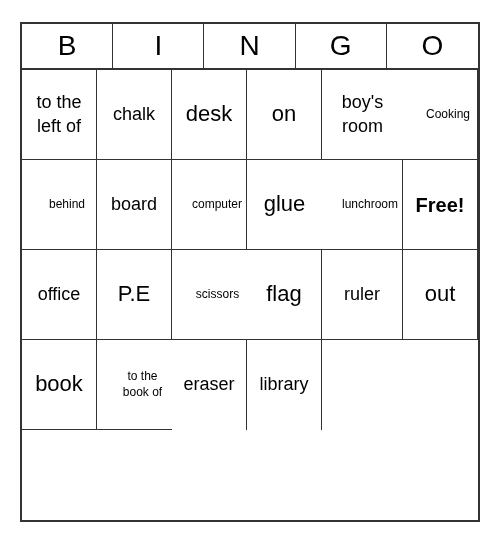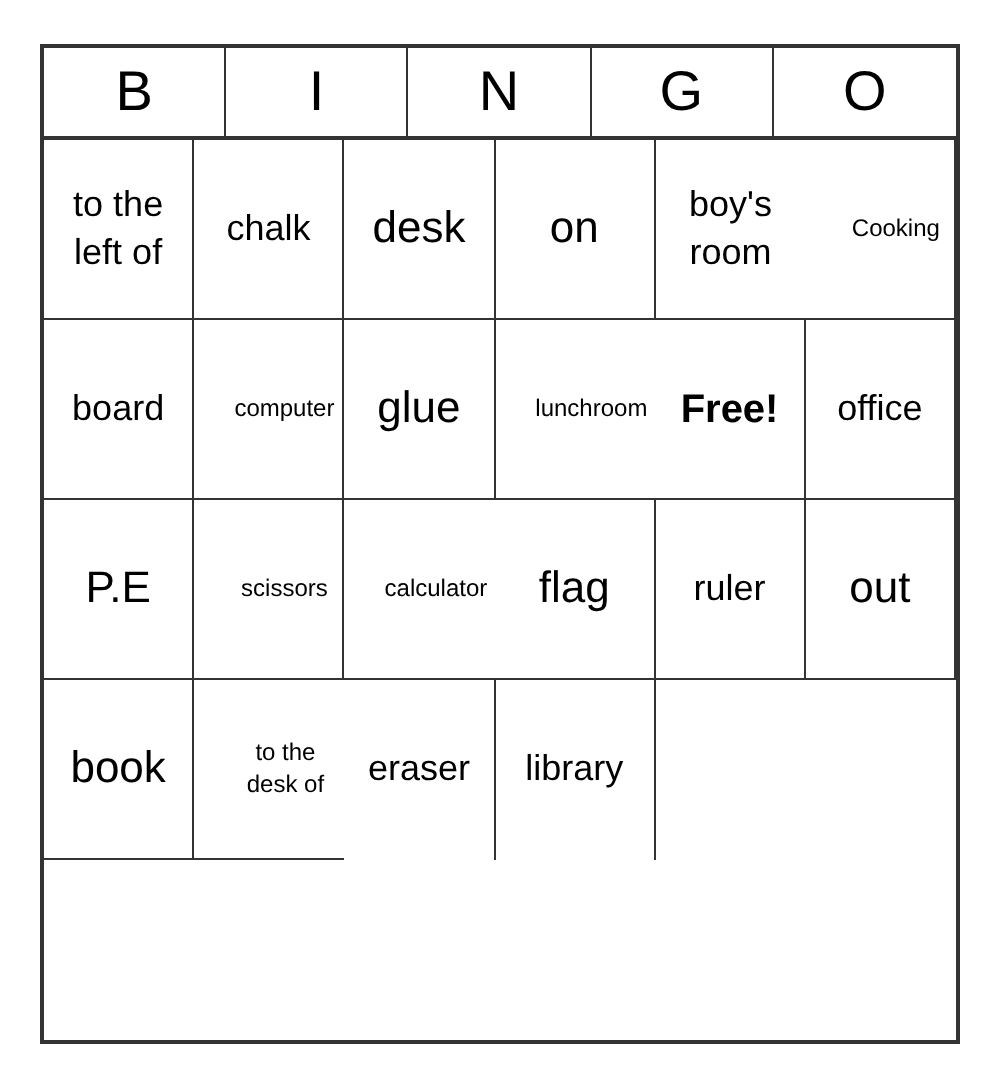--- a/index.html
+++ b/index.html
@@ -81,30 +81,30 @@
       <div class="header-cell">G</div>
       <div class="header-cell">O</div>
     </div>
   <div class="bingo-grid">
   <div class="bingo-cell medium-text">to the left of</div>
       <div class="bingo-cell medium-text">chalk</div>
       <div class="bingo-cell large-text">desk</div>
       <div class="bingo-cell large-text">on</div>
       <div class="bingo-cell medium-text">boy's room</div>
       <div class="bingo-cell small-text">Cooking</div>
+      <div class="bingo-cell small-text">behind</div>
       <div class="bingo-cell medium-text">board</div>
       <div class="bingo-cell small-text">computer</div>
       <div class="bingo-cell large-text">glue</div>
       <div class="bingo-cell small-text">lunchroom</div>
       <div class="bingo-cell free">Free!</div>
       <div class="bingo-cell medium-text">office</div>
       <div class="bingo-cell large-text">P.E</div>
       <div class="bingo-cell small-text">scissors</div>
-      <div class="bingo-cell small-text">calculator</div>
       <div class="bingo-cell large-text">flag</div>
       <div class="bingo-cell medium-text">ruler</div>
       <div class="bingo-cell large-text">out</div>
       <div class="bingo-cell large-text">book</div>
-      <div class="bingo-cell small-text">to the desk of</div>
+      <div class="bingo-cell small-text">to the book of</div>
       <div class="bingo-cell medium-text">eraser</div>
       <div class="bingo-cell medium-text">library</div>
     </div>
 </div>
 
 </body></html>

